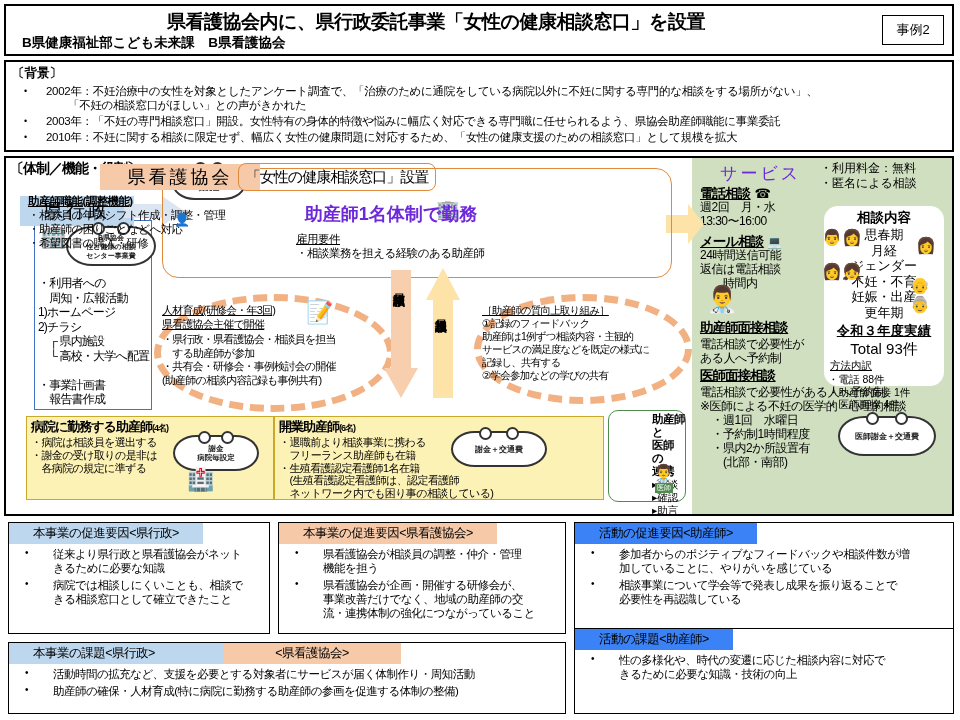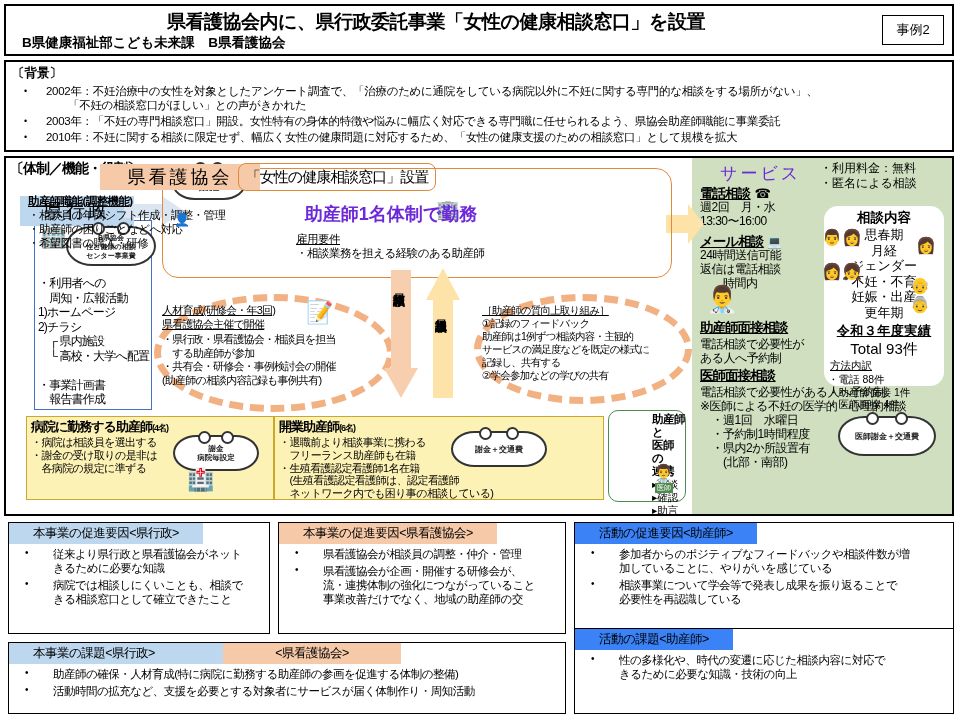--- a/index.html
+++ b/index.html
@@ -330,25 +330,26 @@
     <div class="bb-li">
       <span>病院では相談しにくいことも、相談で</span>
       <span>きる相談窓口として確立できたこと</span>
     </div>
   </div>
 
   <div class="bb b2">
     <div class="bb-h h-org">本事業の促進要因&lt;県看護協会&gt;</div>
     <div class="bb-li">
       <span>県看護協会が相談員の調整・仲介・管理</span>
+      <span>機能を担う</span>
     </div>
     <div class="bb-li">
       <span>県看護協会が企画・開催する研修会が、</span>
+      <span>事業改善だけでなく、地域の助産師の交</span>
       <span>流・連携体制の強化につながっていること</span>
-      <span>事業改善だけでなく、地域の助産師の交</span>
     </div>
   </div>
 
   <div class="bb b3">
     <div class="bb-h h-yel">活動の促進要因&lt;助産師&gt;</div>
     <div class="bb-li">
       <span>参加者からのポジティブなフィードバックや相談件数が増</span>
       <span>加していることに、やりがいを感じている</span>
     </div>
     <div class="bb-li">
@@ -356,24 +357,24 @@
       <span>必要性を再認識している</span>
     </div>
   </div>
 
   <div class="bb b4">
     <div style="display:flex">
       <div class="bb-h h-blue" style="width:166px">本事業の課題&lt;県行政&gt;</div>
       <div class="bb-h h-org" style="width:130px;text-align:center">&lt;県看護協会&gt;</div>
     </div>
     <div class="bb-li">
+      <span>活動時間の拡充など、支援を必要とする対象者にサービスが届く体制作り・周知活動</span>
+    </div>
+    <div class="bb-li">
       <span>助産師の確保・人材育成(特に病院に勤務する助産師の参画を促進する体制の整備)</span>
-    </div>
-    <div class="bb-li">
-      <span>活動時間の拡充など、支援を必要とする対象者にサービスが届く体制作り・周知活動</span>
     </div>
   </div>
 
   <div class="bb b5">
     <div class="bb-h h-yel">活動の課題&lt;助産師&gt;</div>
     <div class="bb-li">
       <span>性の多様化や、時代の変遷に応じた相談内容に対応で</span>
       <span>きるために必要な知識・技術の向上</span>
     </div>
   </div>

